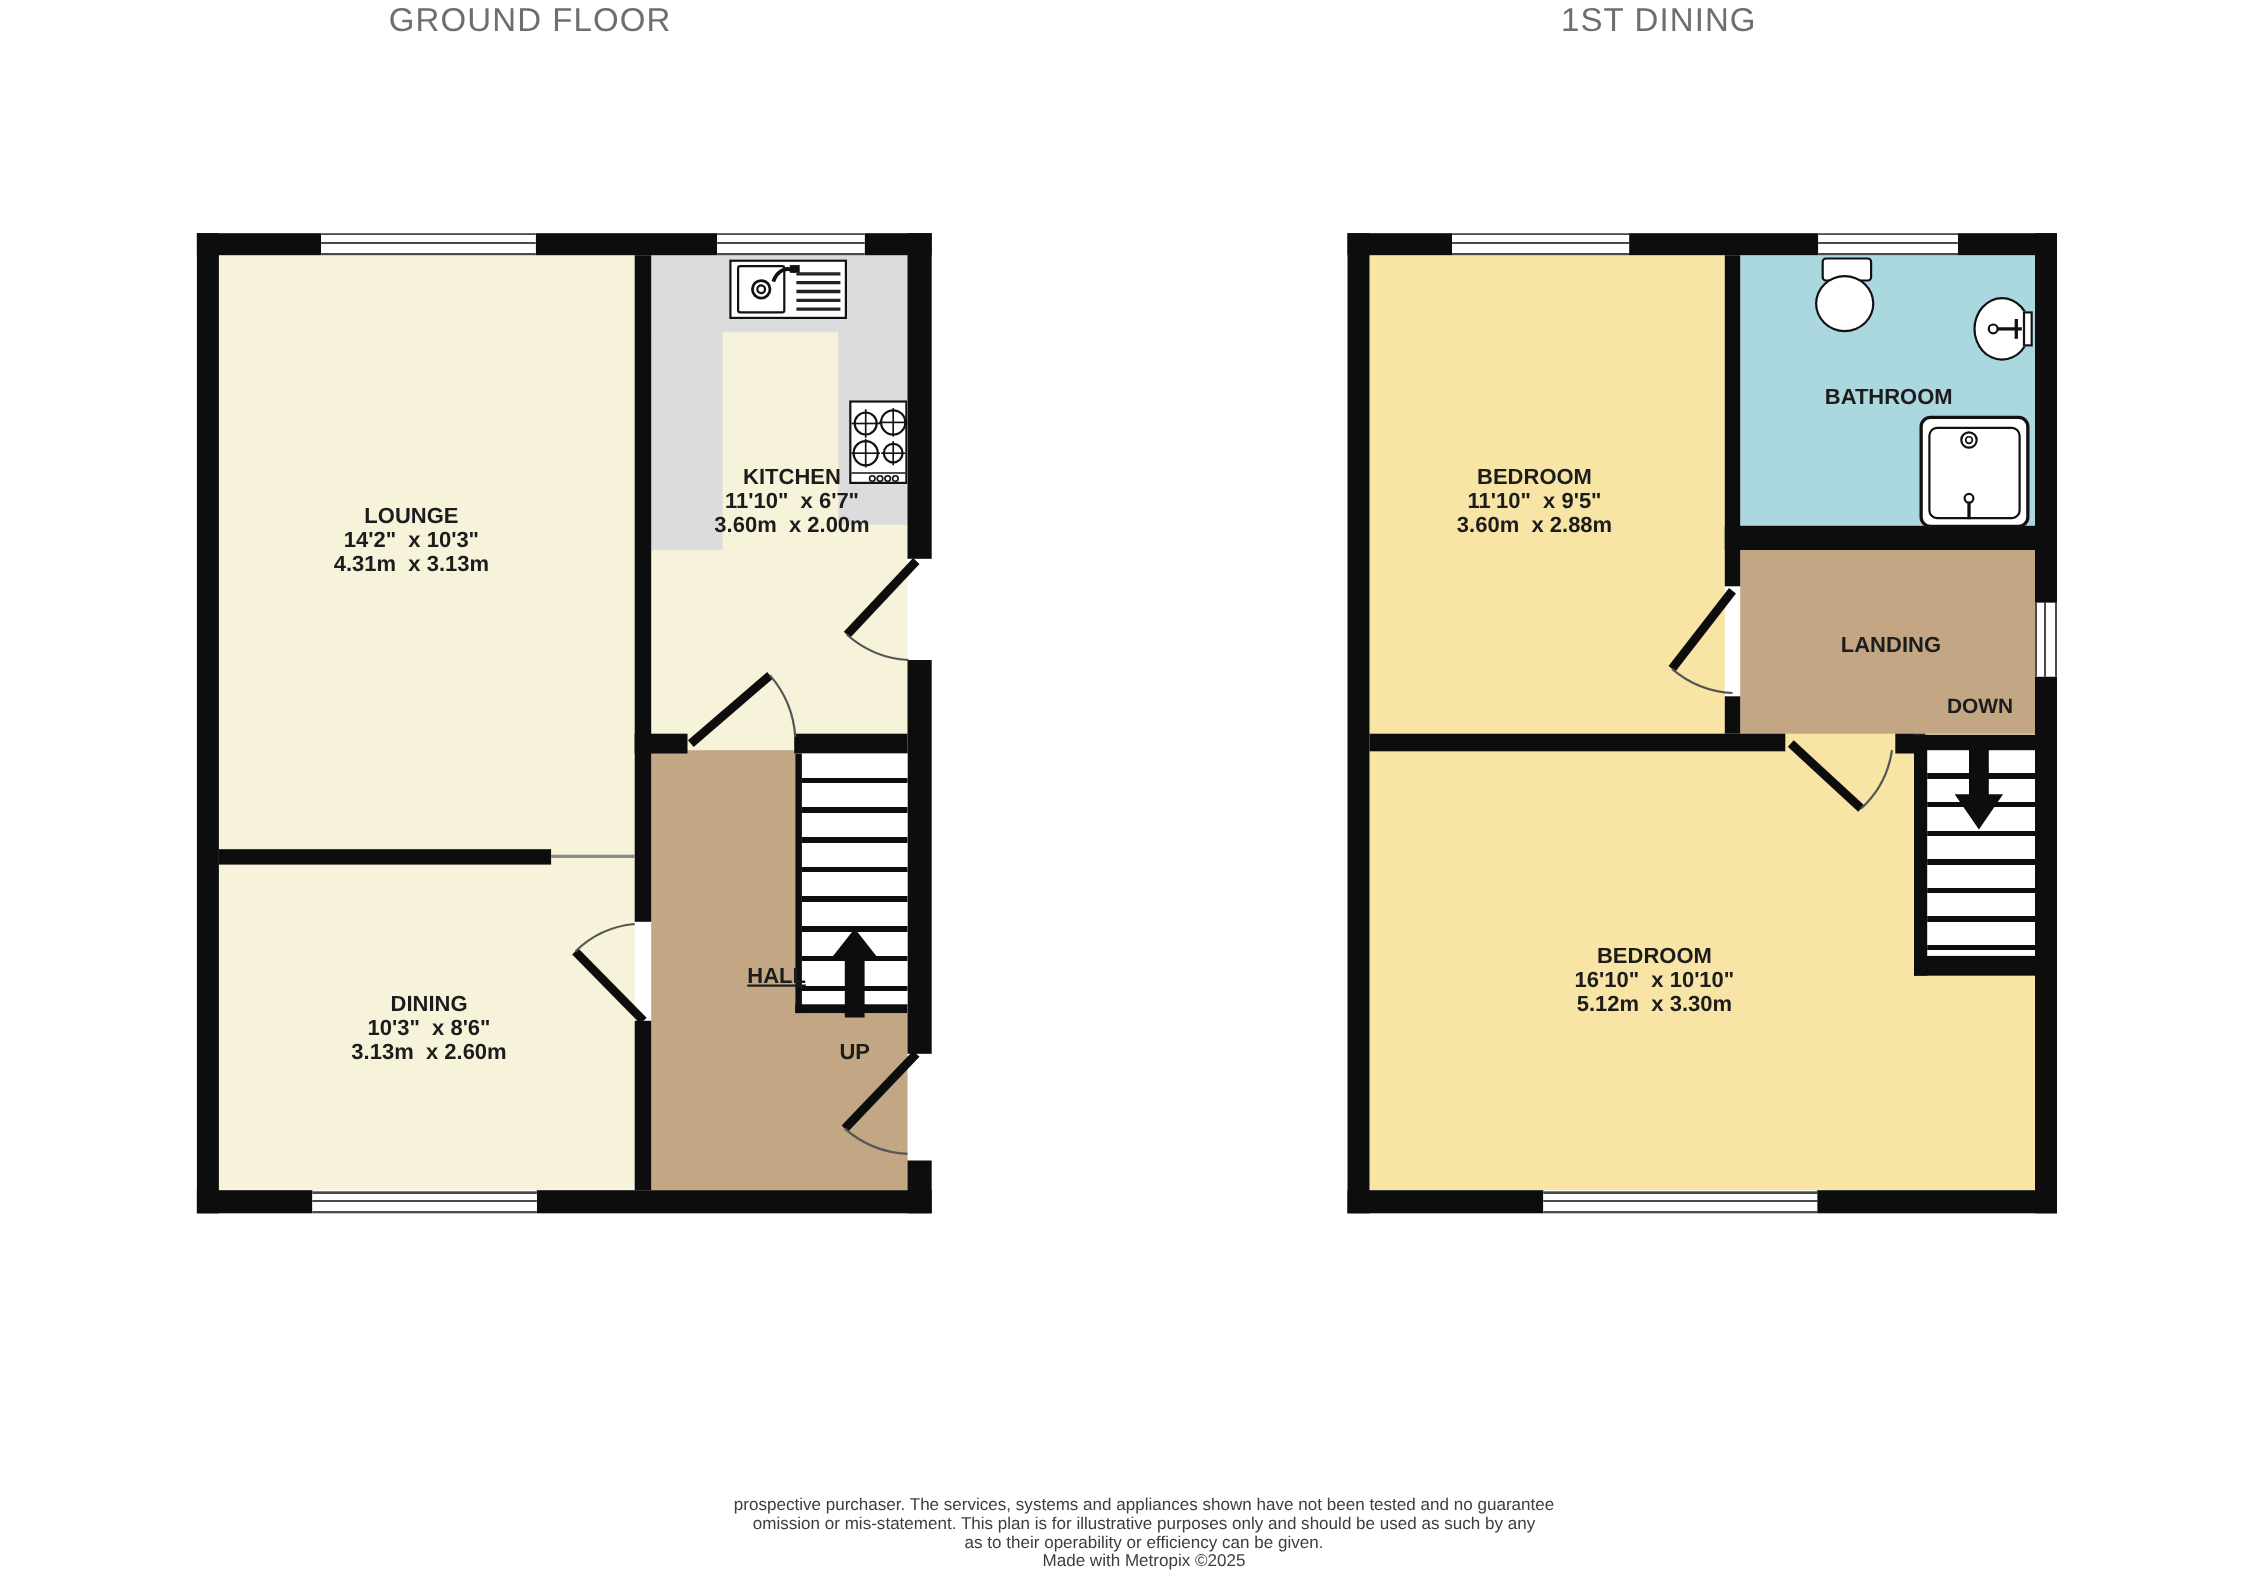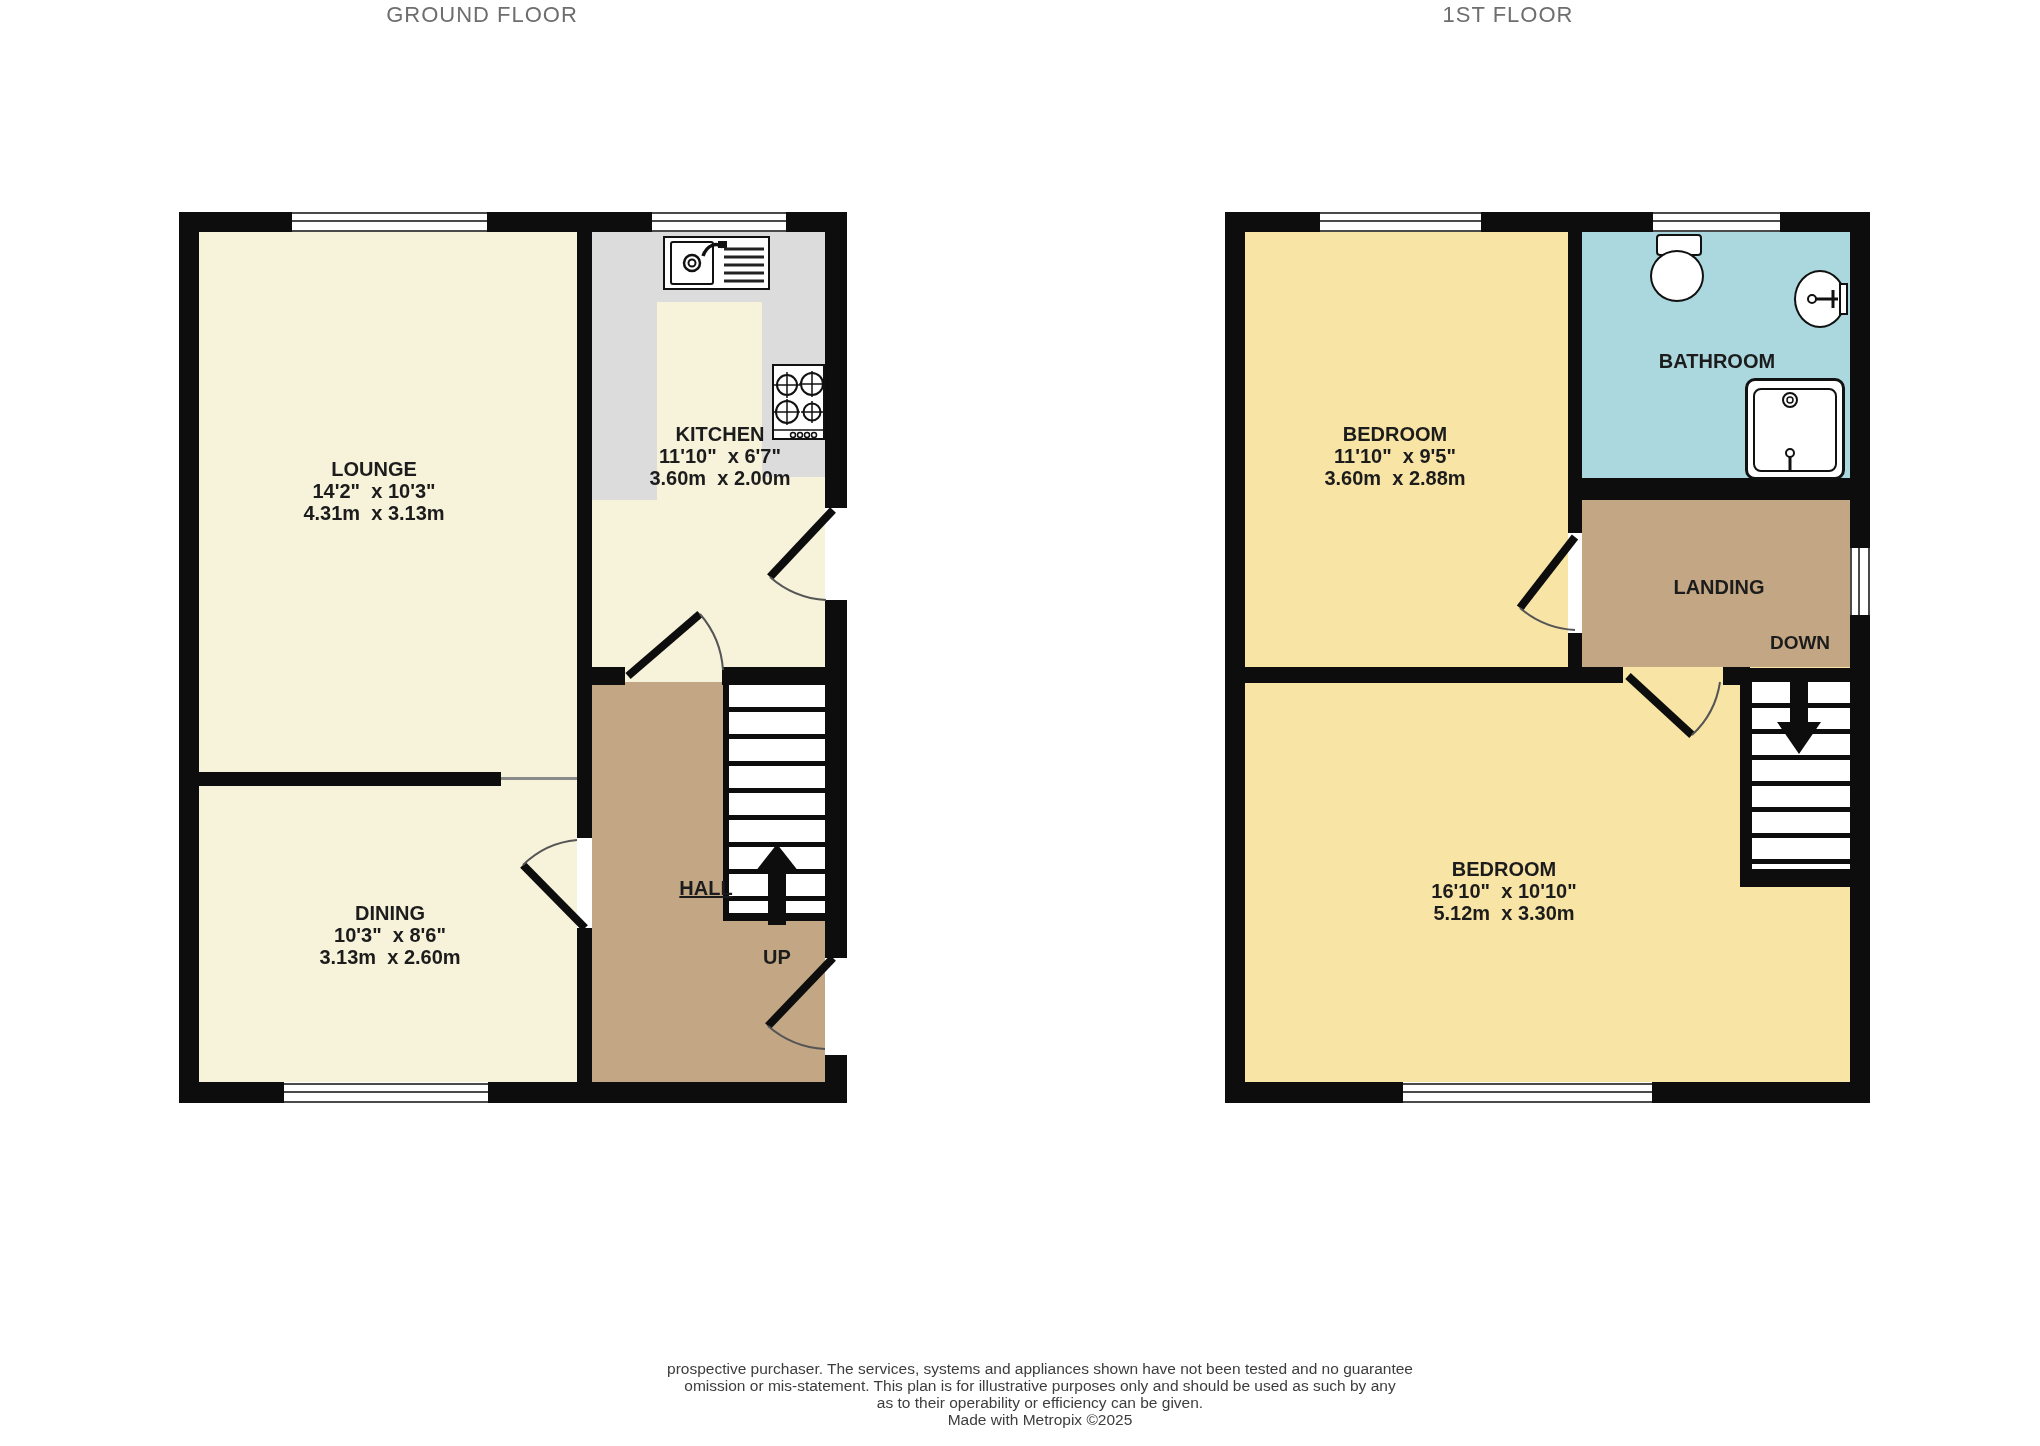--- a/index.html
+++ b/index.html
@@ -1,19 +1,19 @@
 <!DOCTYPE html>
 <html style="--wall: #0d0d0d; --cream: #f7f2da; --counter: #dcdcdc; --brown: #c3a784; --yellow: #f8e5a6; --blue: #abd7de; --title-gray: #6e6e6e; --text-dark: #1c1c1c; --footer-gray: #3d3d3d; --window-line: #4a4a4a; --thin-divider: #8a8a8a; --arc: #555555;"><head>
 <meta charset="utf-8">
 <style>
   html,body{margin:0;padding:0;background:#fff;}
   .canvas{position:relative;width:2040px;height:1446px;background:#fff;overflow:hidden;
           font-family:"Liberation Sans", sans-serif;}
   .abs{position:absolute;}
-  .floor-title{position:absolute;width:440px;text-align:center;font-size:22px;letter-spacing:1px;
+  .floor-title{position:absolute;width:440px;text-align:center;font-size:30px;letter-spacing:1px;
                color:var(--title-gray);}
   .room-fill{position:absolute;}
   .wall{position:absolute;background:var(--wall);}
   .win-h{position:absolute;height:20px;background:
      linear-gradient(to bottom,var(--window-line) 0 2px,#fff 2px 8px,var(--window-line) 8px 10px,#fff 10px 18px,var(--window-line) 18px 20px);}
   .win-v{position:absolute;width:20px;background:
      linear-gradient(to right,var(--window-line) 0 2px,#fff 2px 8px,var(--window-line) 8px 10px,#fff 10px 18px,var(--window-line) 18px 20px);}
   .stairs{position:absolute;background-color:#fff;box-sizing:border-box;
           background-image:repeating-linear-gradient(180deg,transparent 0 22px,var(--wall) 22px 27px);}
   .room-label{position:absolute;width:240px;text-align:center;color:var(--text-dark);
@@ -26,21 +26,21 @@
   svg .leaf{stroke:var(--wall);stroke-width:8;fill:none;}
   svg .arc{stroke:var(--arc);stroke-width:2;fill:none;}
   svg .det{stroke:#111;fill:none;}
 </style>
 </head>
 <body>
 
 <div class="canvas">
 
   <div class="floor-title" style="left:262px;top:2px;">GROUND FLOOR</div>
-  <div class="floor-title" style="left:1288px;top:2px;">1ST FLOOR</div>
+  <div class="floor-title" style="left:1288px;top:2px;">1ST DINING</div>
 
   <div>
 
     <div class="room-fill" style="left:199px;top:232px;width:378px;height:554px;background:var(--cream);"></div>
     <div class="room-fill" style="left:199px;top:786px;width:378px;height:296px;background:var(--cream);"></div>
     <div class="room-fill" style="left:592px;top:232px;width:233px;height:453px;background:var(--cream);"></div>
     <div class="room-fill" style="left:592px;top:682px;width:233px;height:400px;background:var(--brown);"></div>
 
     <div class="room-fill" style="left:592px;top:232px;width:233px;height:70px;background:var(--counter);"></div>
     <div class="room-fill" style="left:592px;top:232px;width:65px;height:268px;background:var(--counter);"></div>

